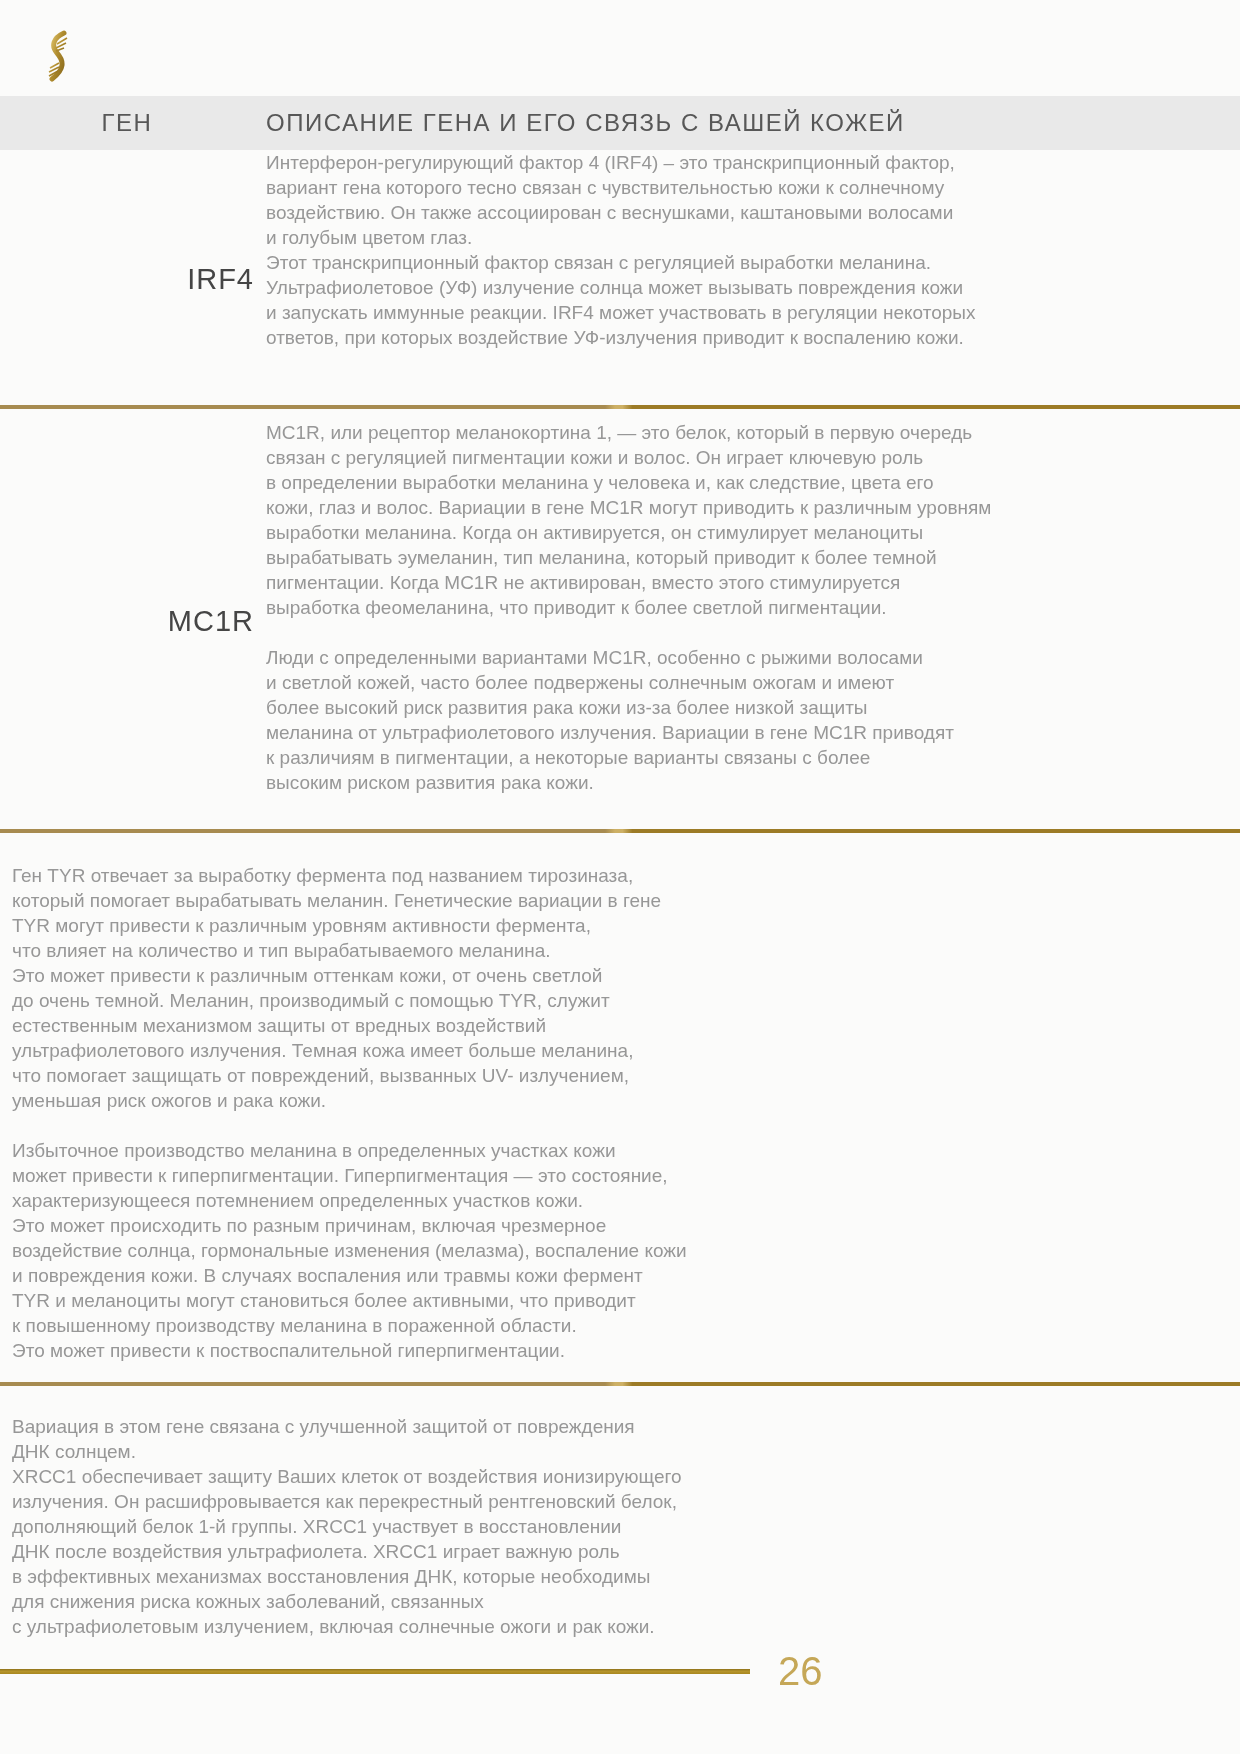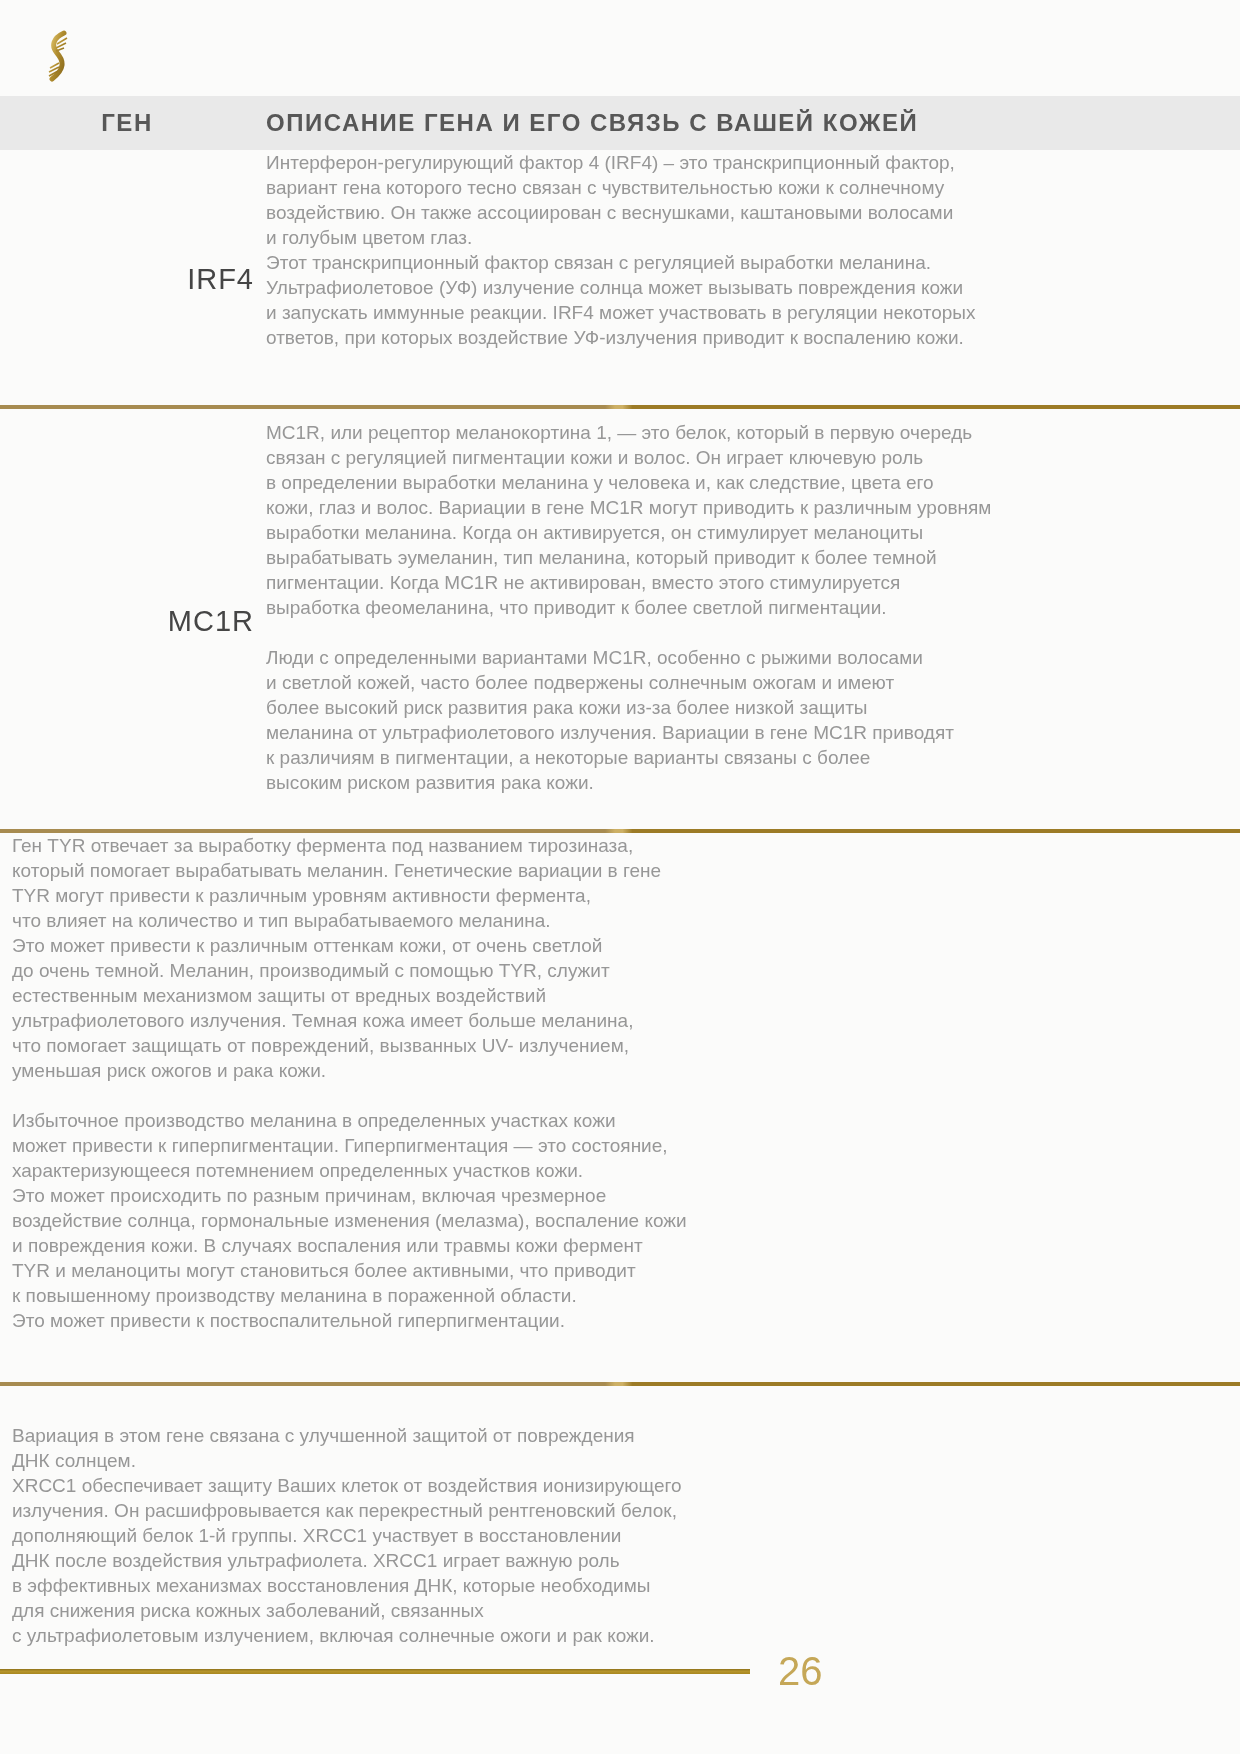--- a/index.html
+++ b/index.html
@@ -14,21 +14,21 @@
   .logo{position:absolute;left:42px;top:30px;width:32px;height:54px;}
   .table{width:1240px;}
   .thead{
     height:54px;background:#e9e9e9;
     display:flex;align-items:center;
   }
   .col-gene{width:254px;display:flex;align-items:center;justify-content:center;flex:0 0 254px;}
   .col-desc{flex:1;padding-left:12px;padding-right:190px;}
   .th{
     font-size:24px;letter-spacing:1.5px;color:#575757;
-    font-weight:700;
+    font-weight:400;
   }
   .row{display:flex;position:relative;box-sizing:border-box;}
   .row .sep{
     position:absolute;left:0;bottom:0;width:1240px;height:4px;
     background:linear-gradient(to right,
       #a78b50 0%, #a78b50 48.8%,
       #cdb065 49.6%, #cdb065 50.2%,
       #9c7b26 51%, #9c7b26 100%);
   }
   .row-irf4{height:259px;}
@@ -37,22 +37,22 @@
   .row-xrcc1{height:263px;}
   .gene-name{
     font-size:29px;color:#454545;letter-spacing:1px;font-weight:300;
   }
   .desc-text{
     font-size:19px;line-height:25px;color:#979797;font-weight:300;
     white-space:pre-line;
   }
   .row-irf4 .col-desc{}
   .row-mc1r .col-desc{padding-top:11px;}
-  .row-tyr  .col-desc{}
-  .row-xrcc1 .col-desc{padding-top:37px;}
+  .row-tyr  .col-desc{padding-top:30px;}
+  .row-xrcc1 .col-desc{padding-top:28px;}
   .row .col-gene{align-self:stretch;justify-content:flex-end;}
   .footer{
     height:44px;display:flex;align-items:center;
   }
   .footer-line{
     width:750px;height:5px;flex:0 0 750px;
     background:linear-gradient(to bottom,#8f711a 0%,#b6952c 45%,#a8871f 100%);
   }
   .page-number{
     margin-left:28px;

